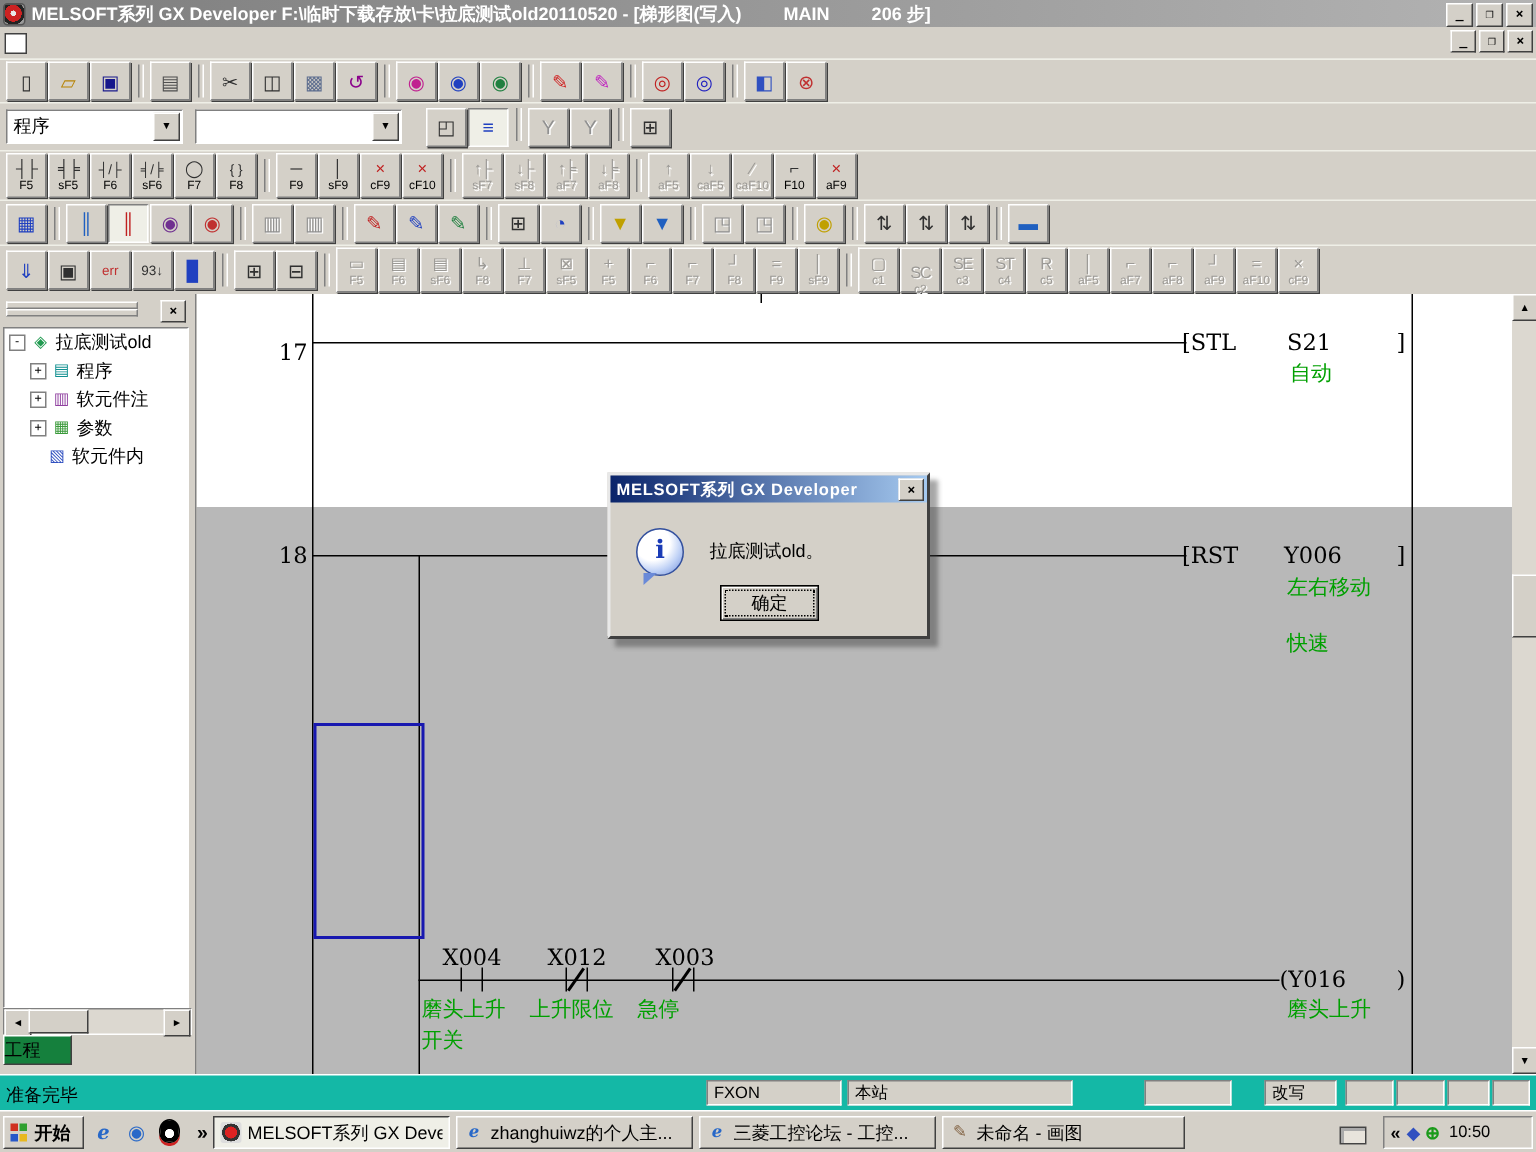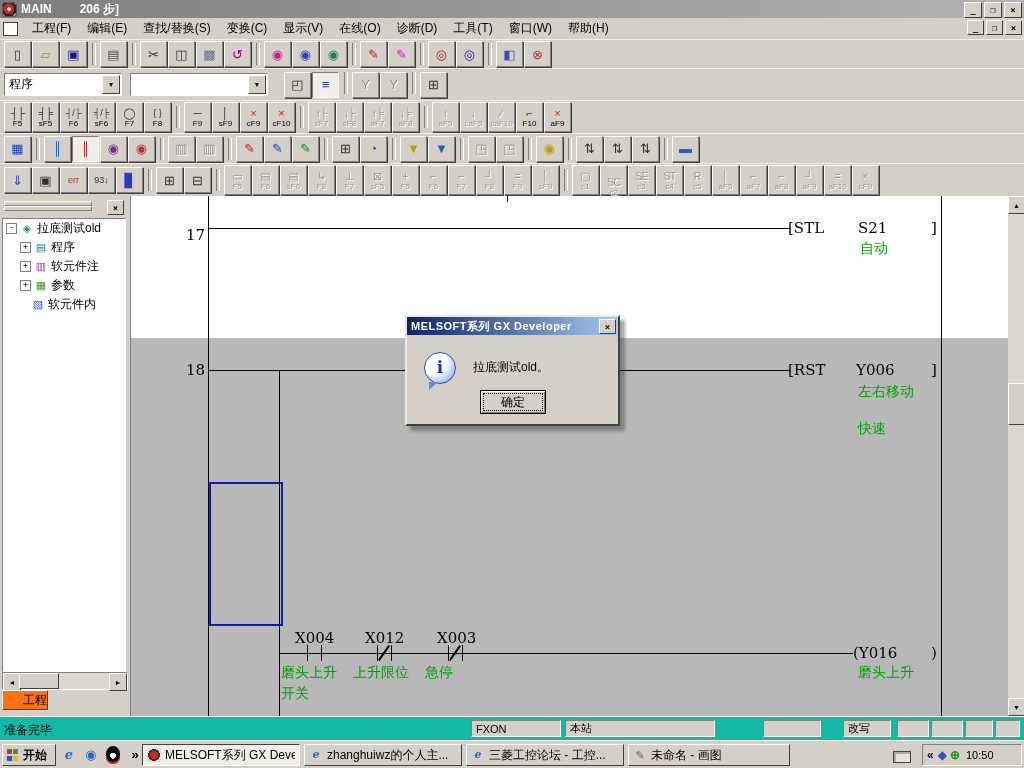--- a/index.html
+++ b/index.html
@@ -60,23 +60,23 @@
   #lp-close{position:absolute;right:2px;top:2px}
   #tree{left:2px;top:22px;width:122px;height:452px;background:#fff;
     border:1px solid;border-color:#808080 #fff #fff #808080;overflow:hidden}
   .trow{display:flex;align-items:center;height:19px;white-space:nowrap;overflow:hidden}
   .expbox{width:9px;height:9px;border:1px solid #808080;background:#fff;flex:none;
     font:8px/7px "DejaVu Sans Mono",monospace;text-align:center;color:#000;margin-right:3px}
   .expspace{width:11px;flex:none}
   .ticon{width:14px;height:13px;flex:none;margin-right:3px;font-size:11px;line-height:13px;text-align:center}
   #lp-hscroll{left:2px;top:476px;width:124px;height:16px;background:#dcd8d0}
   .sbtn{width:16px;height:16px;display:flex;align-items:center;justify-content:center;font-size:7px;color:#000}
-  #lp-tab{left:2px;top:494px;width:44px;height:18px;background:#f97316;
+  #lp-tab{left:2px;top:494px;width:44px;height:18px;background:#15803d;
     border:1px solid;border-color:#fff #404040 #404040 #fff;border-top-color:#fff;
-    display:flex;align-items:center;justify-content:flex-end}
+    display:flex;align-items:center;justify-content:flex-start}
   
   #ladder{left:130px;top:0;width:894px;height:520px;border-left:1px solid #808080;box-sizing:border-box}
   #canvas{position:absolute;left:0;top:0;width:877px;height:520px;overflow:hidden}
   .zone-w{position:absolute;left:0;top:0;width:877px;height:142px;background:#ffffff}
   .zone-g{position:absolute;left:0;top:142px;width:877px;height:378px;background:#b8b8b8}
   .hl{position:absolute;height:1px;background:#000}
   .vl{position:absolute;width:1px;background:#000}
   .lt{position:absolute;font-family:"DejaVu Serif","Liberation Serif",serif;font-size:15px;color:#000;white-space:nowrap}
   .cm{position:absolute;font-size:14px;color:#00a000;white-space:nowrap}
   .slash{position:absolute;width:2px;height:18px;background:#000;transform:rotate(35deg)}
@@ -126,43 +126,32 @@
   .ie-ic{color:#2868c8;font:bold italic 13px "DejaVu Serif",serif}
   .paint-ic{color:#806040}
   .kb-ic{width:16px;height:10px;background:#e8e4dc;border:1px solid #444;
     box-shadow:inset 2px 2px 0 #aaa;margin-top:2px}
 </style>
 </head>
 <body>
 
 <div id="titlebar" class="abs">
   <div id="app-icon"></div>
-  <span class="t" style="">MAIN</span>
+  <span class="t">MELSOFT系列 GX Developer  F:\临时下载存放\卡\拉底测试old20110520  -  [梯形图(写入)</span>
+  <span class="t" style="margin-left:28px">MAIN</span>
   <span class="t" style="margin-left:28px">206 步]</span>
   <div class="winbtns">
     <div class="wbtn raised">_</div>
     <div class="wbtn raised">❐</div>
     <div class="wbtn raised">×</div>
   </div>
 </div>
 
 <div id="menubar" class="abs">
   <div id="child-icon"></div>
-  <span id="menu-items" style="display:flex">
-      <div class="mi" style="display: inline-block;">工程(F)</div>
-      <div class="mi" style="display: inline-block;">编辑(E)</div>
-      <div class="mi" style="display: inline-block;">查找/替换(S)</div>
-      <div class="mi" style="display: inline-block;">变换(C)</div>
-      <div class="mi" style="display: inline-block;">显示(V)</div>
-      <div class="mi" style="display: inline-block;">在线(O)</div>
-      <div class="mi" style="display: inline-block;">诊断(D)</div>
-      <div class="mi" style="display: inline-block;">工具(T)</div>
-      <div class="mi" style="display: inline-block;">窗口(W)</div>
-      <div class="mi" style="display: inline-block;">帮助(H)</div>
-    </span>
   <div class="winbtns" style="top:2px">
     <div class="wbtn wbtn2 raised">_</div>
     <div class="wbtn wbtn2 raised">❐</div>
     <div class="wbtn wbtn2 raised">×</div>
   </div>
 </div>
 
 <div id="tb1" class="abs tbrow">
     <div class="tbtn">
       <div class="g" style="color: rgb(48, 48, 48);">▯</div>

